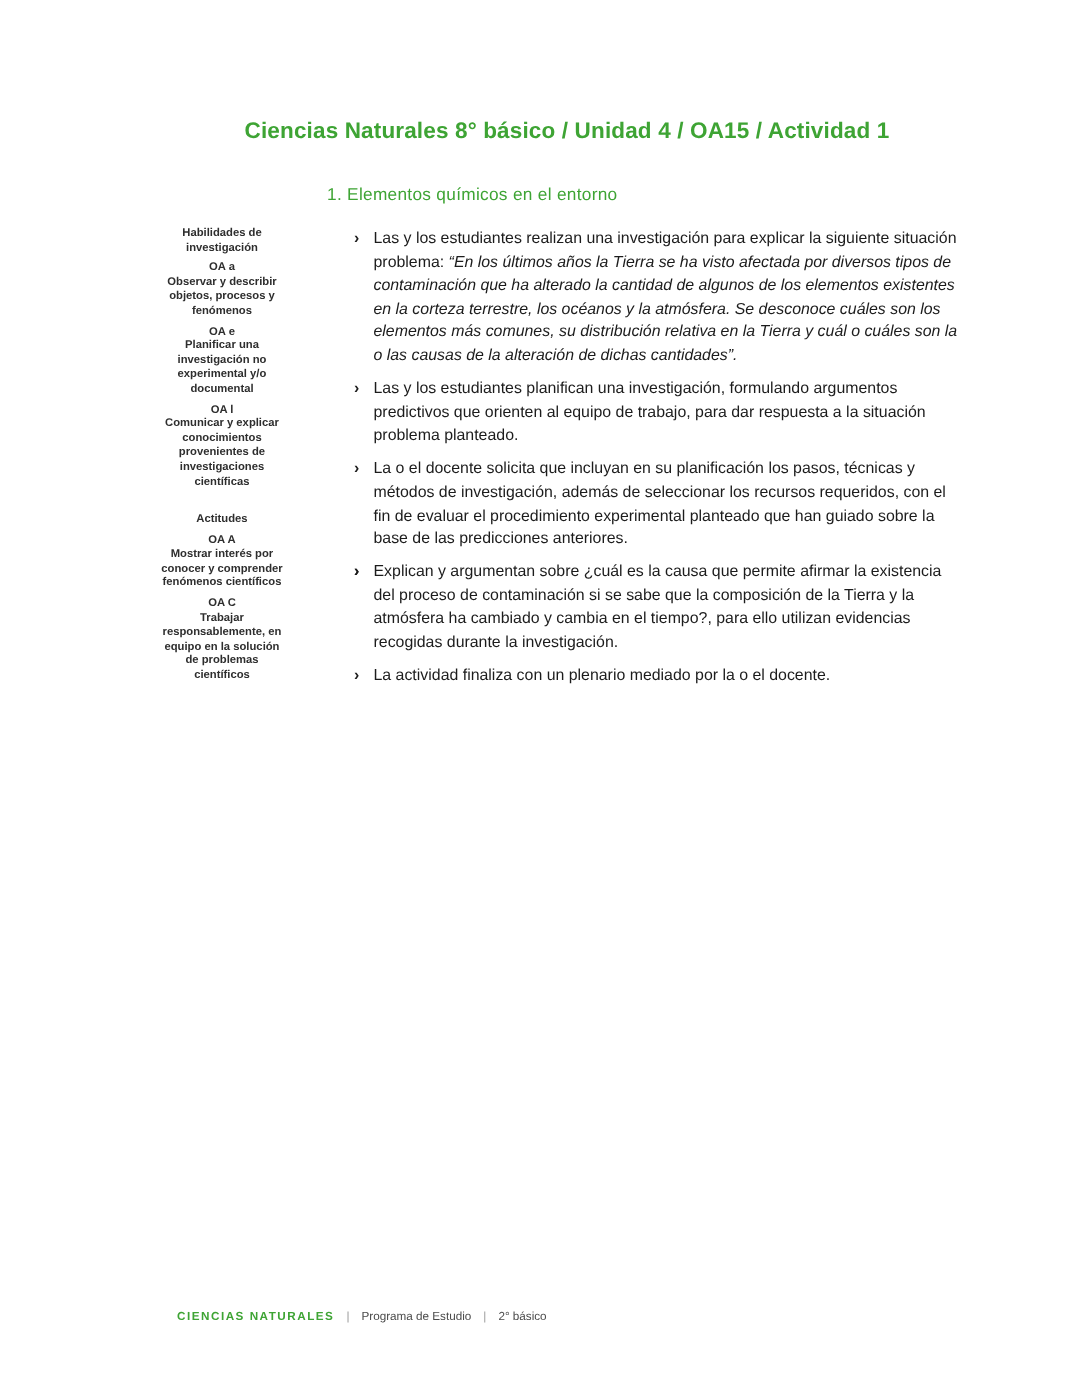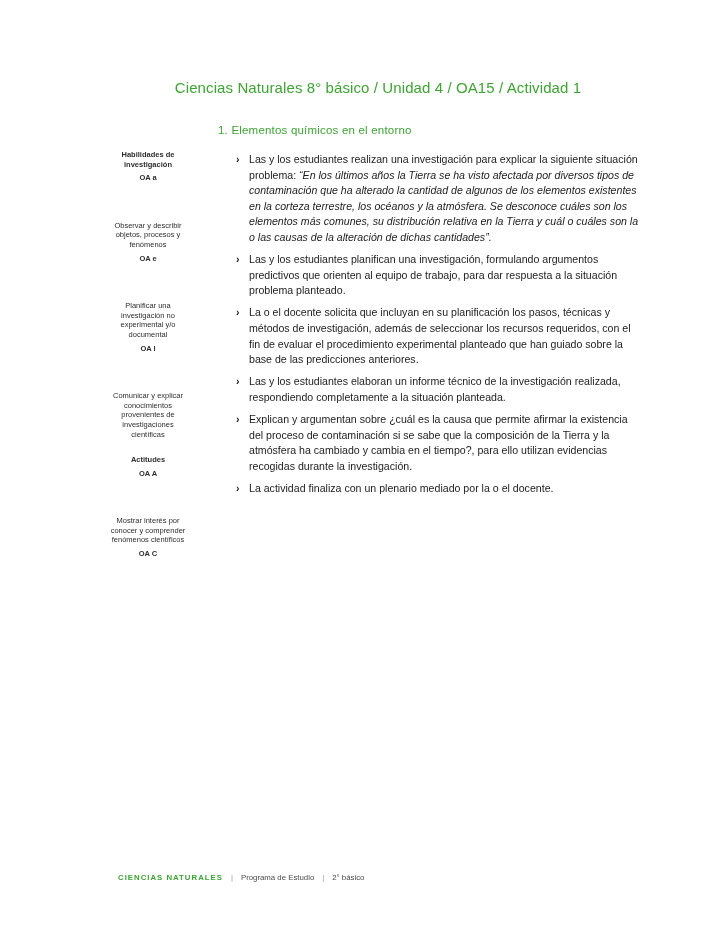--- a/index.html
+++ b/index.html
@@ -23,21 +23,21 @@
   }
 
   
   .doc-title{
     position:absolute;
     top:79px; left:0;
     width:720px;
     text-align:center;
     color:var(--green);
     font-size:15px;
-    font-weight:normal;
+    font-weight:bold;
     letter-spacing:.1px;
     padding-left:36px;
   }
 
   
   .section-heading{
     position:absolute;
     top:124px; left:218px;
     color:var(--green);
     font-size:11.5px;
@@ -51,21 +51,21 @@
     top:150px; left:106px;
     width:84px;
     text-align:center;
     font-size:7.5px;
     line-height:9.6px;
     color:var(--side-ink);
   }
   .sidebar .block + .block{ margin-top:16px; }
   .sidebar .block-heading{ font-weight:bold; }
   .sidebar .oa-code{ font-weight:bold; margin-top:4px; }
-  .sidebar .oa-text{ font-weight:normal;margin-top:38px; }
+  .sidebar .oa-text{ font-weight:bold; }
 
   
   .main{
     position:absolute;
     top:152px; left:236px;
     width:407px;
   }
   .activity-list{
     list-style:none;
     margin:0; padding:0;
@@ -124,20 +124,21 @@
       <div class="oa-code">OA e</div>
       <div class="oa-text">Planificar una investigación no experimental y/o documental</div>
       <div class="oa-code">OA l</div>
       <div class="oa-text">Comunicar y explicar conocimientos provenientes de investigaciones científicas</div>
     </div>
     <div class="block">
       <div class="block-heading">Actitudes</div>
       <div class="oa-code">OA A</div>
       <div class="oa-text">Mostrar interés por conocer y comprender fenómenos científicos</div>
       <div class="oa-code">OA C</div>
+      <div class="oa-text">Trabajar responsablemente, en equipo en la solución de problemas científicos</div>
     </div>
   </aside>
 
   <main class="main">
     <ul class="activity-list">
 
       <li class="activity-item">
         <span class="bullet-marker">›</span>
         <span class="activity-text">Las y los estudiantes realizan una investigación para explicar la siguiente situación problema: </span><em class="activity-quote">“En los últimos años la Tierra se ha visto afectada por diversos tipos de contaminación que ha alterado la cantidad de algunos de los elementos existentes en la corteza terrestre, los océanos y la atmósfera. Se desconoce cuáles son los elementos más comunes, su distribución relativa en la Tierra y cuál o cuáles son la o las causas de la alteración de dichas cantidades”.</em>
       </li>
@@ -147,21 +148,20 @@
         <span class="activity-text">Las y los estudiantes planifican una investigación, formulando argumentos predictivos que orienten al equipo de trabajo, para dar respuesta a la situación problema planteado.</span>
       </li>
 
       <li class="activity-item">
         <span class="bullet-marker">›</span>
         <span class="activity-text">La o el docente solicita que incluyan en su planificación los pasos, técnicas y métodos de investigación, además de seleccionar los recursos requeridos, con el fin de evaluar el procedimiento experimental planteado que han guiado sobre la base de las predicciones anteriores.</span>
       </li>
 
       <li class="activity-item">
         <span class="bullet-marker">›</span>
-        <span class="activity-text">Las y los estudiantes elaboran un informe técnico de la investigación realizada, respondiendo completamente a la situación planteada.</span>
       </li>
 
       <li class="activity-item">
         <span class="bullet-marker">›</span>
         <span class="activity-text">Explican y argumentan sobre ¿cuál es la causa que permite afirmar la existencia del proceso de contaminación si se sabe que la composición de la Tierra y la atmósfera ha cambiado y cambia en el tiempo?, para ello utilizan evidencias recogidas durante la investigación.</span>
       </li>
 
       <li class="activity-item">
         <span class="bullet-marker">›</span>
         <span class="activity-text">La actividad finaliza con un plenario mediado por la o el docente.</span>

